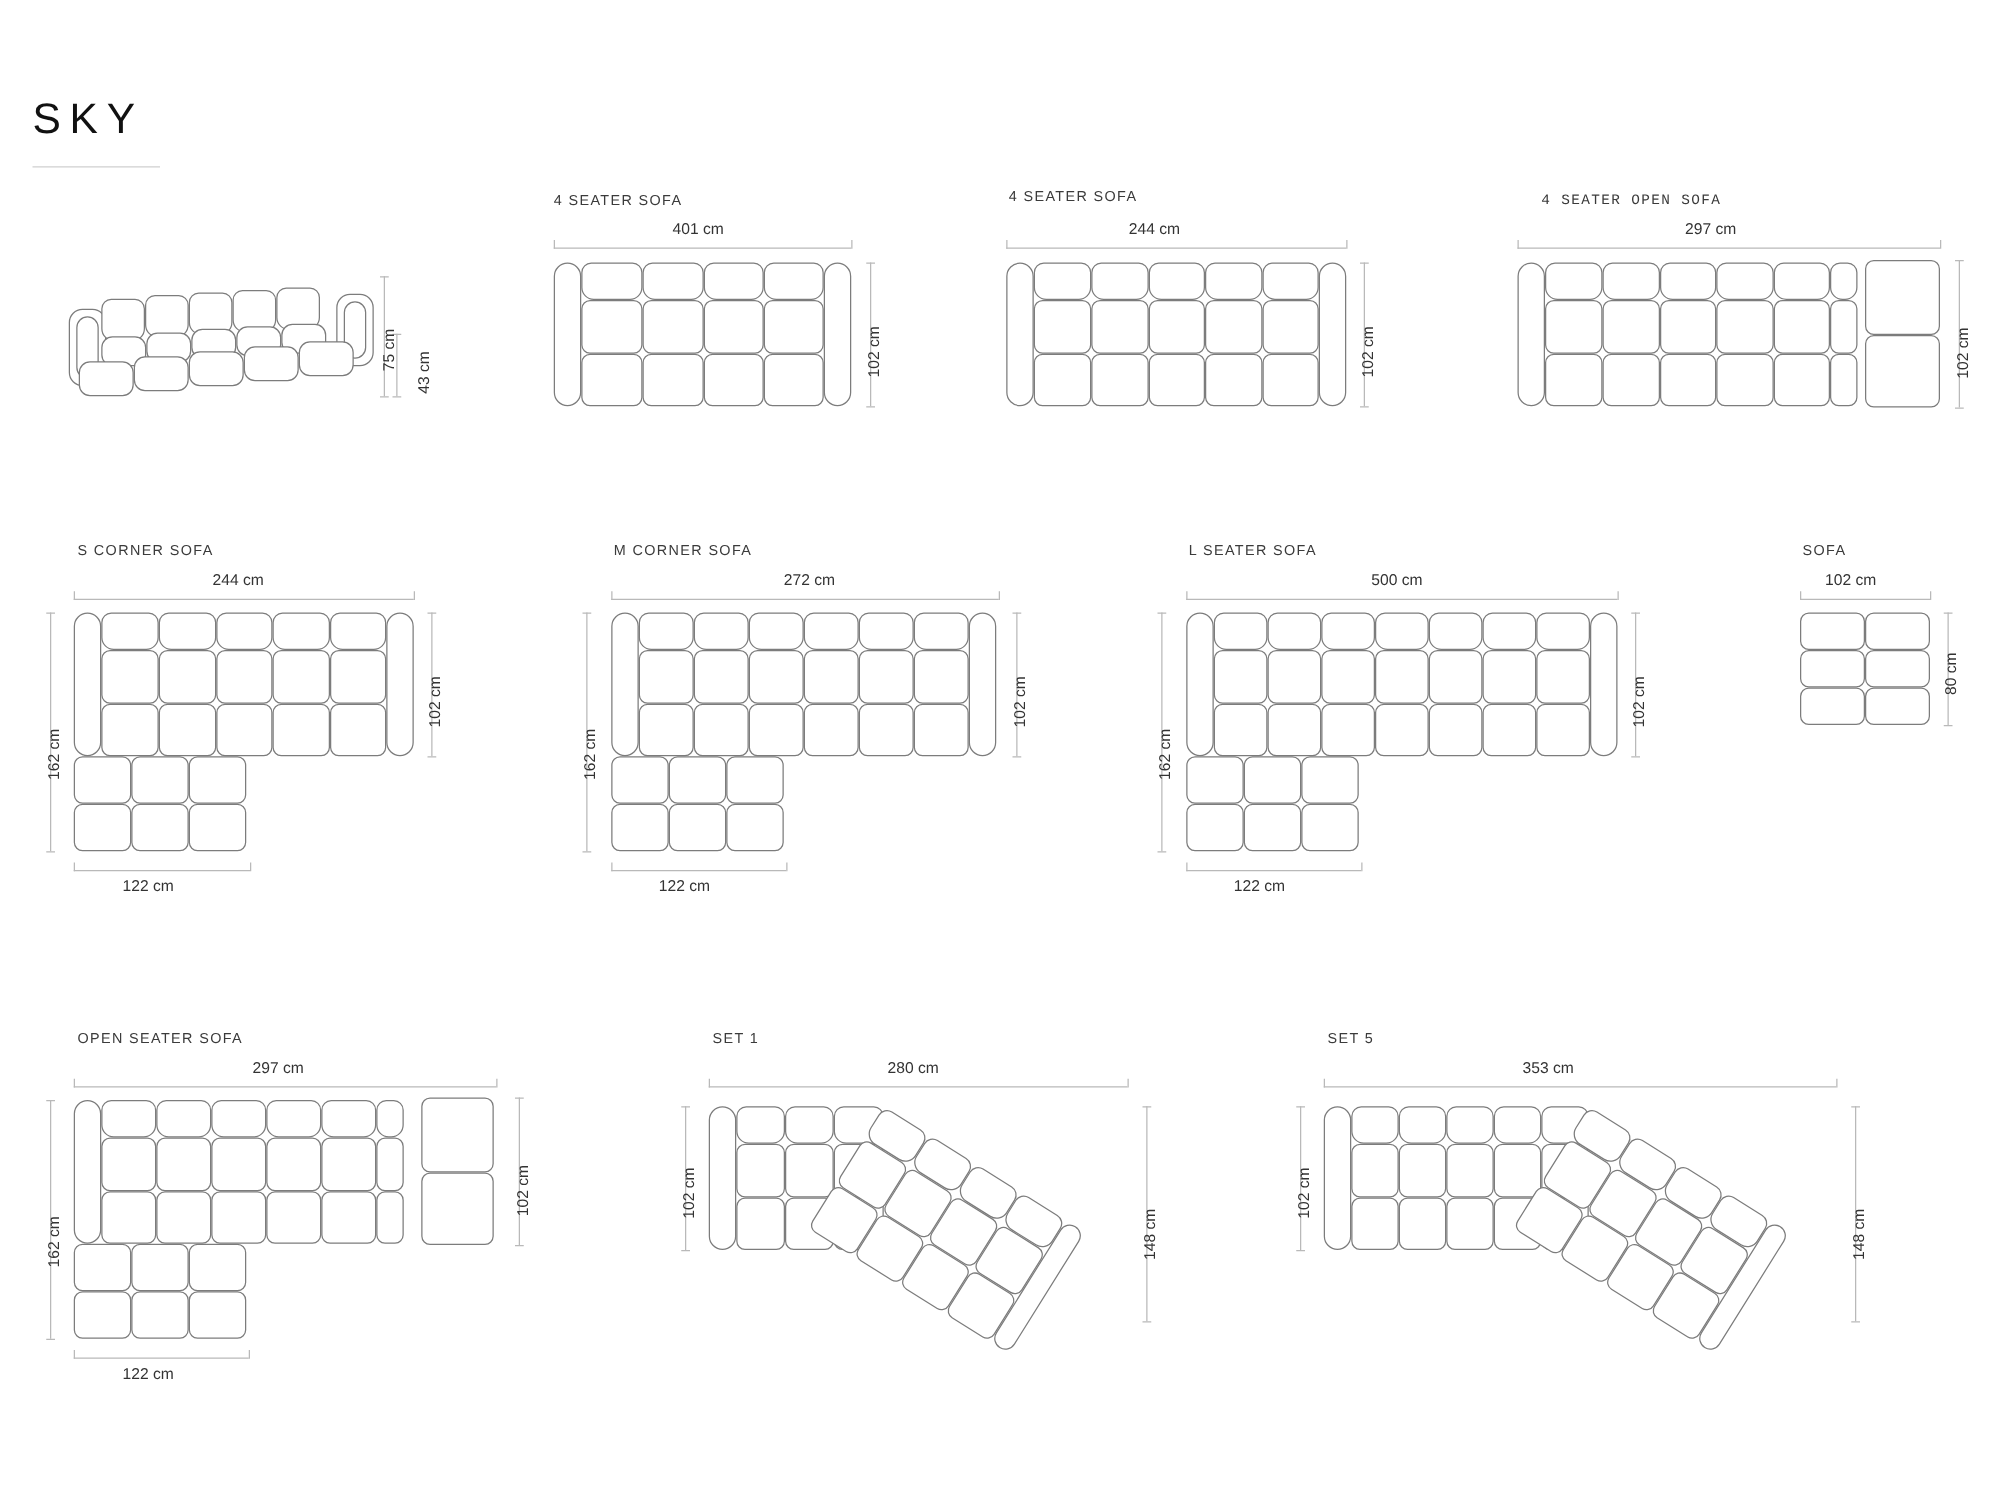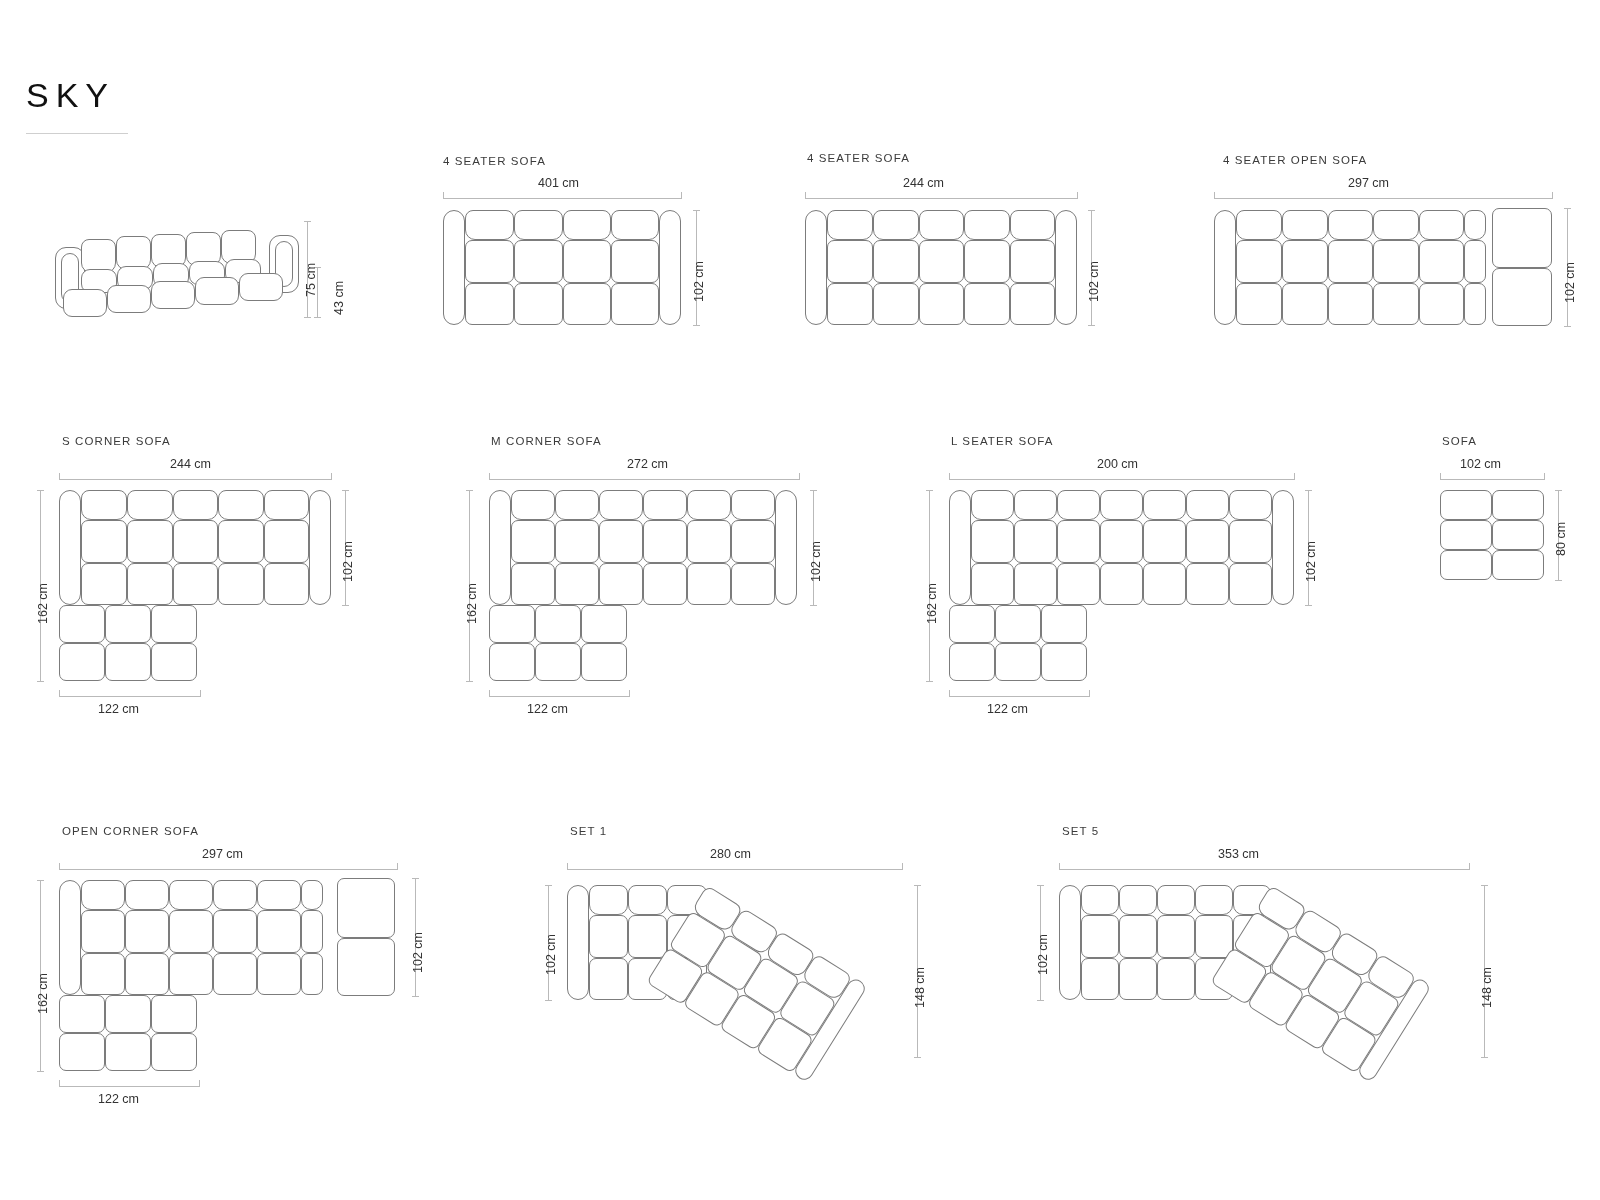--- a/index.html
+++ b/index.html
@@ -176,21 +176,21 @@
       <div class="cell" style="left:205px;top:73px;width:45px;height:42px;"></div>
     </div>
 
     <div class="rule-v" style="left:284px;top:53px;height:115px;"></div>
     <div class="tick-h" style="left:281px;top:53px;"></div>
     <div class="tick-h" style="left:281px;top:168px;"></div>
     <div class="dim vert" style="left:280px;top:145px;">102 cm</div>
   </div>
 
   <div class="item" style="left:1215px;top:160px;">
-    <div class="item-title" style="left:8px;top:-6px;">4 SEATER OPEN SOFA</div>
+    <div class="item-title" style="left:18px;top:-6px;font-family:Liberation Mono, monospace;">4 SEATER OPEN SOFA</div>
     <div class="dim" style="left:133px;top:16px;">297 cm</div>
     <div class="rule-h" style="left:-1px;top:38px;width:338px;"></div>
     <div class="tick-v" style="left:-1px;top:32px;"></div>
     <div class="tick-v" style="left:337px;top:32px;"></div>
 
     <div class="sofa" style="left:-1px;top:50px;width:338px;height:115px;">
       <div class="arm" style="left:0px;top:0px;width:22px;height:115px;"></div>
       <div class="back" style="left:22px;top:0px;width:46px;height:30px;"></div>
       <div class="back" style="left:68px;top:0px;width:46px;height:30px;"></div>
       <div class="back" style="left:114px;top:0px;width:45px;height:30px;"></div>
@@ -317,21 +317,21 @@
     <div class="dim vert" style="left:-26px;top:184px;">162 cm</div>
 
     <div class="rule-h" style="left:-2px;top:256px;width:140px;"></div>
     <div class="tick-v" style="left:-2px;top:250px;"></div>
     <div class="tick-v" style="left:138px;top:250px;"></div>
     <div class="dim" style="left:36px;top:262px;">122 cm</div>
   </div>
 
   <div class="item" style="left:951px;top:440px;">
     <div class="item-title" style="left:0;top:-5px;">L SEATER SOFA</div>
-    <div class="dim" style="left:146px;top:17px;">200 cm</div>
+    <div class="dim" style="left:146px;top:17px;">500 cm</div>
     <div class="rule-h" style="left:-2px;top:39px;width:345px;"></div>
     <div class="tick-v" style="left:-2px;top:33px;"></div>
     <div class="tick-v" style="left:343px;top:33px;"></div>
 
     <div class="sofa" style="left:-2px;top:50px;width:345px;height:190px;">
       <div class="arm" style="left:0px;top:0px;width:22px;height:115px;"></div>
       <div class="back" style="left:22px;top:0px;width:43px;height:30px;"></div>
       <div class="back" style="left:65px;top:0px;width:43px;height:30px;"></div>
       <div class="back" style="left:108px;top:0px;width:43px;height:30px;"></div>
       <div class="back" style="left:151px;top:0px;width:43px;height:30px;"></div>
@@ -393,21 +393,21 @@
       <div class="cell" style="left:52px;top:60px;width:52px;height:30px;"></div>
     </div>
 
     <div class="rule-v" style="left:116px;top:50px;height:90px;"></div>
     <div class="tick-h" style="left:113px;top:50px;"></div>
     <div class="tick-h" style="left:113px;top:140px;"></div>
     <div class="dim vert" style="left:112px;top:116px;">80 cm</div>
   </div>
 
   <div class="item" style="left:62px;top:830px;">
-    <div class="item-title" style="left:0;top:-5px;">OPEN CORNER SOFA</div>
+    <div class="item-title" style="left:0;top:-5px;">OPEN SEATER SOFA</div>
     <div class="dim" style="left:140px;top:17px;">297 cm</div>
     <div class="rule-h" style="left:-3px;top:39px;width:338px;"></div>
     <div class="tick-v" style="left:-3px;top:33px;"></div>
     <div class="tick-v" style="left:335px;top:33px;"></div>
 
     <div class="sofa" style="left:-3px;top:50px;width:338px;height:190px;">
       <div class="arm" style="left:0px;top:0px;width:22px;height:115px;"></div>
       <div class="back" style="left:22px;top:0px;width:44px;height:30px;"></div>
       <div class="back" style="left:66px;top:0px;width:44px;height:30px;"></div>
       <div class="back" style="left:110px;top:0px;width:44px;height:30px;"></div>

